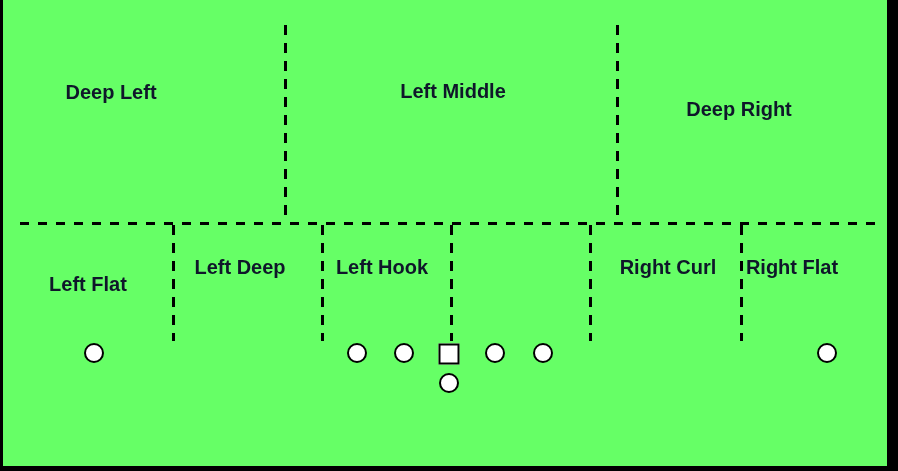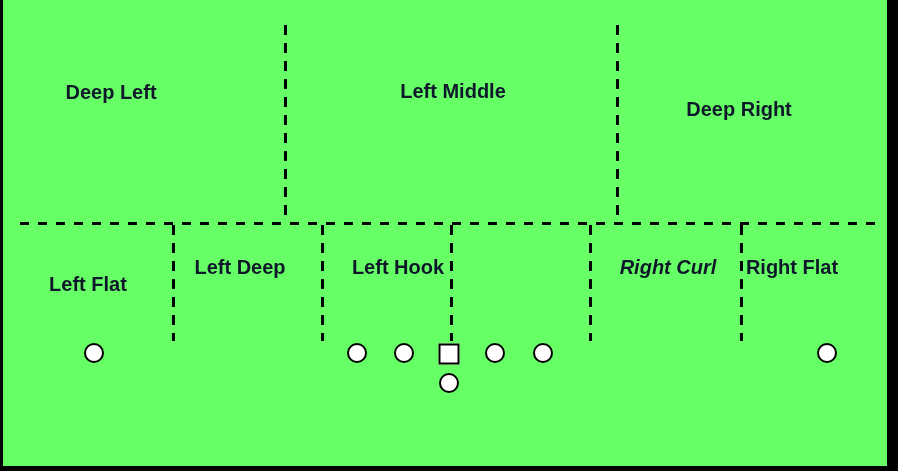--- a/index.html
+++ b/index.html
@@ -74,22 +74,22 @@
     <div class="dash-v" style="left:447px; top:225px; height:116px;"></div>
     <div class="dash-v" style="left:586px; top:225px; height:116px;"></div>
     <div class="dash-v" style="left:737px; top:225px; height:116px;"></div>
 
     <div class="zone-label" style="left:108px; top:92px;">Deep Left</div>
     <div class="zone-label" style="left:450px; top:91px;">Left Middle</div>
     <div class="zone-label" style="left:736px; top:89px;margin-top:20px;">Deep Right</div>
 
     <div class="zone-label" style="left:85px; top:284px;">Left Flat</div>
     <div class="zone-label" style="left:237px; top:267px;">Left Deep</div>
-    <div class="zone-label" style="left:379px; top:267px;margin-left:16px;">Left Hook</div>
-    <div class="zone-label" style="left:665px; top:267px;font-style:italic;">Right Curl</div>
+    <div class="zone-label" style="left:379px; top:267px;">Left Hook</div>
+    <div class="zone-label" style="left:665px; top:267px;">Right Curl</div>
     <div class="zone-label" style="left:789px; top:267px;">Right Flat</div>
 
     <div>
         <div class="marker circle" style="left: 91px; top: 353px;"></div>
         <div class="marker circle" style="left: 354px; top: 353px;"></div>
         <div class="marker circle" style="left: 401px; top: 353px;"></div>
         <div class="marker square" style="left: 446px; top: 354px;"></div>
         <div class="marker circle" style="left: 492px; top: 353px;"></div>
         <div class="marker circle" style="left: 540px; top: 353px;"></div>
         <div class="marker circle" style="left: 446px; top: 383px;"></div>

